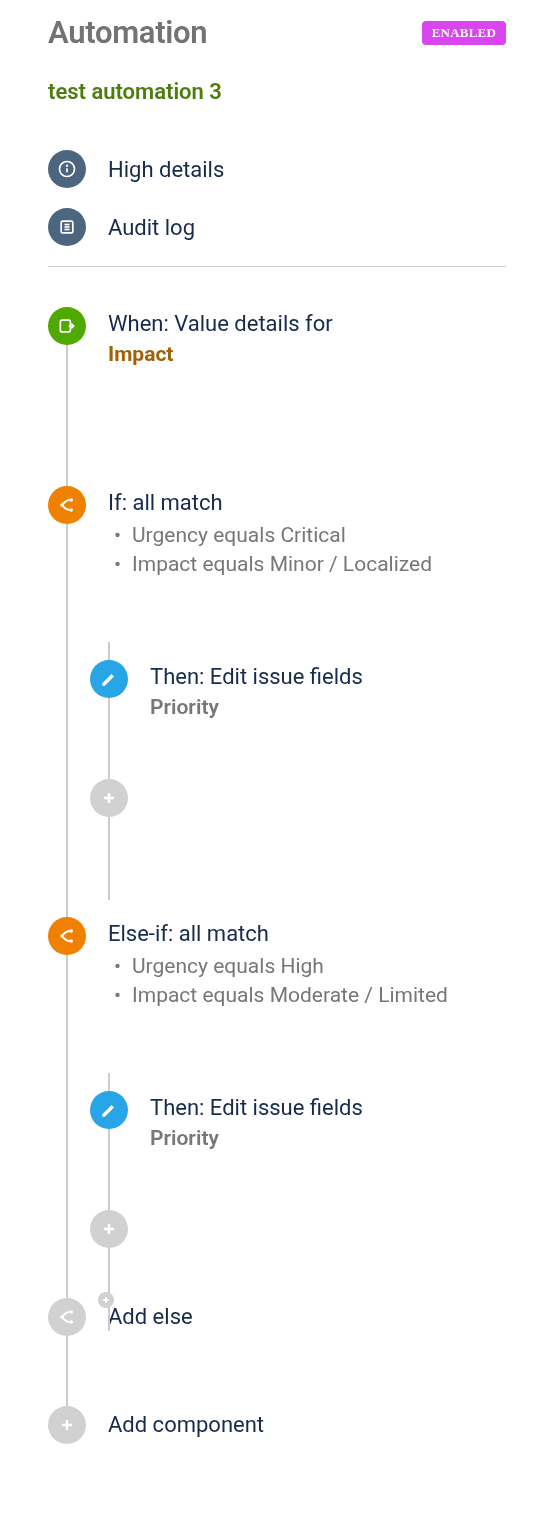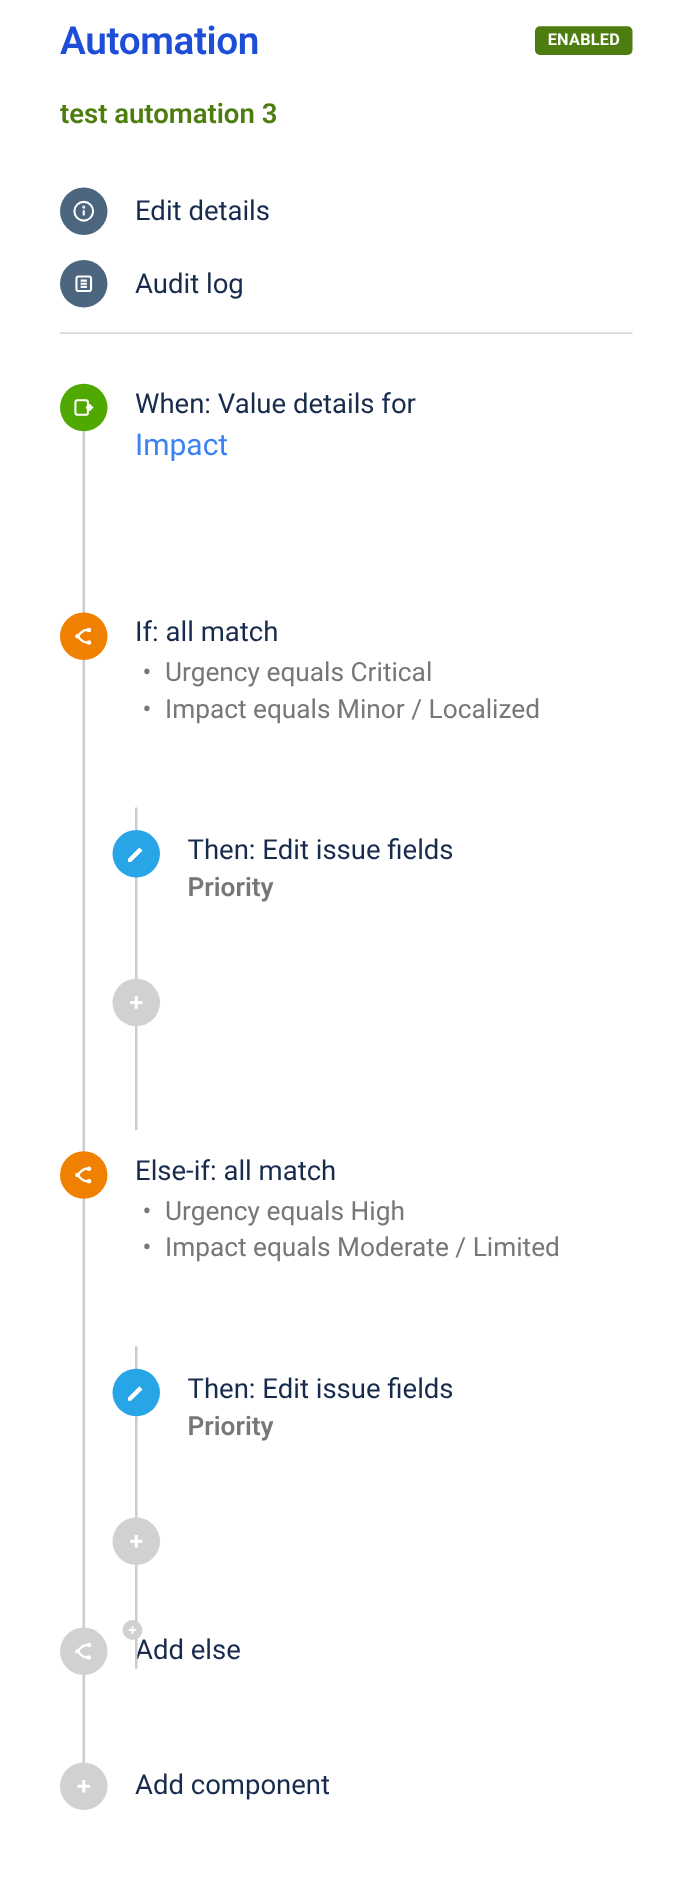--- a/index.html
+++ b/index.html
@@ -12,31 +12,32 @@
     }
     .header-row {
       display: flex;
       justify-content: space-between;
       align-items: center;
       margin-bottom: 28px;
     }
     .page-title {
       font-size: 31px;
       font-weight: 600;
-      color: #1d4ed8;
+      color: #737373;
       letter-spacing: -0.3px;
     }
     .status-badge {
-      background: #4d7c0f;
+      background: #d946ef;
       color: #fff;
       font-size: 13px;
       font-weight: 700;
       padding: 4px 10px;
       border-radius: 4px;
       letter-spacing: 0.2px;
+      font-family: Liberation Serif, serif;
     }
     .rule-name {
       font-size: 22px;
       font-weight: 600;
       color: #4d7c0f;
       margin-bottom: 46px;
     }
     .meta-row {
       display: flex;
       align-items: center;
@@ -89,22 +90,23 @@
     .icon-gray { background: #D1D1D1; }
     .node-icon svg { width: 20px; height: 20px; }
     .node-content { padding-top: 4px; flex: 1; }
     .node-title {
       font-size: 22px;
       color: #172B4D;
       font-weight: 400;
       margin-bottom: 6px;
     }
     .node-sub {
-      font-size: 24px;
-      color: #3b82f6;
+      font-size: 21px;
+      color: #a16207;
+      font-weight: bold;
     }
     .node-sub-bold {
       font-size: 21px;
       color: #777;
       font-weight: 600;
     }
     .cond-list {
       list-style: none;
       padding-left: 6px;
     }
@@ -175,21 +177,21 @@
 <div class="rule-name">test automation 3</div>
 
 <div class="meta-row">
   <div class="meta-icon">
     <svg viewBox="0 0 24 24" fill="none" stroke="#fff" stroke-width="2">
         <circle cx="12" cy="12" r="9"></circle>
         <line x1="12" y1="11" x2="12" y2="16"></line>
         <circle cx="12" cy="8" r="0.5" fill="#fff"></circle>
       </svg>
   </div>
-  <div class="meta-label">Edit details</div>
+  <div class="meta-label">High details</div>
 </div>
 
 <div class="meta-row">
   <div class="meta-icon">
     <svg viewBox="0 0 24 24" fill="none" stroke="#fff" stroke-width="2">
         <rect x="5" y="5" width="14" height="14" rx="2"></rect>
         <line x1="9" y1="9" x2="15" y2="9"></line>
         <line x1="9" y1="12" x2="15" y2="12"></line>
         <line x1="9" y1="15" x2="15" y2="15"></line>
       </svg>

